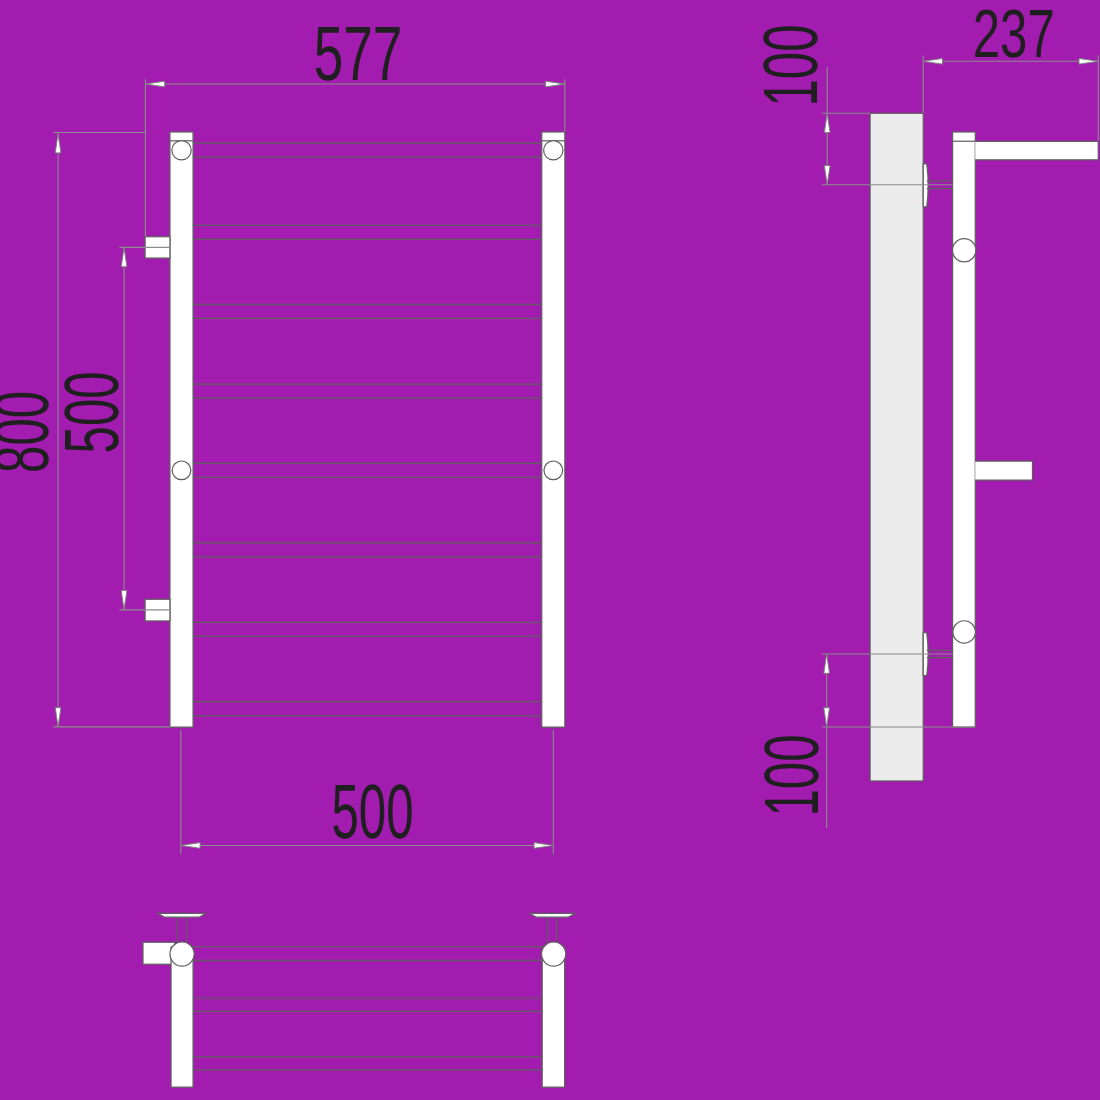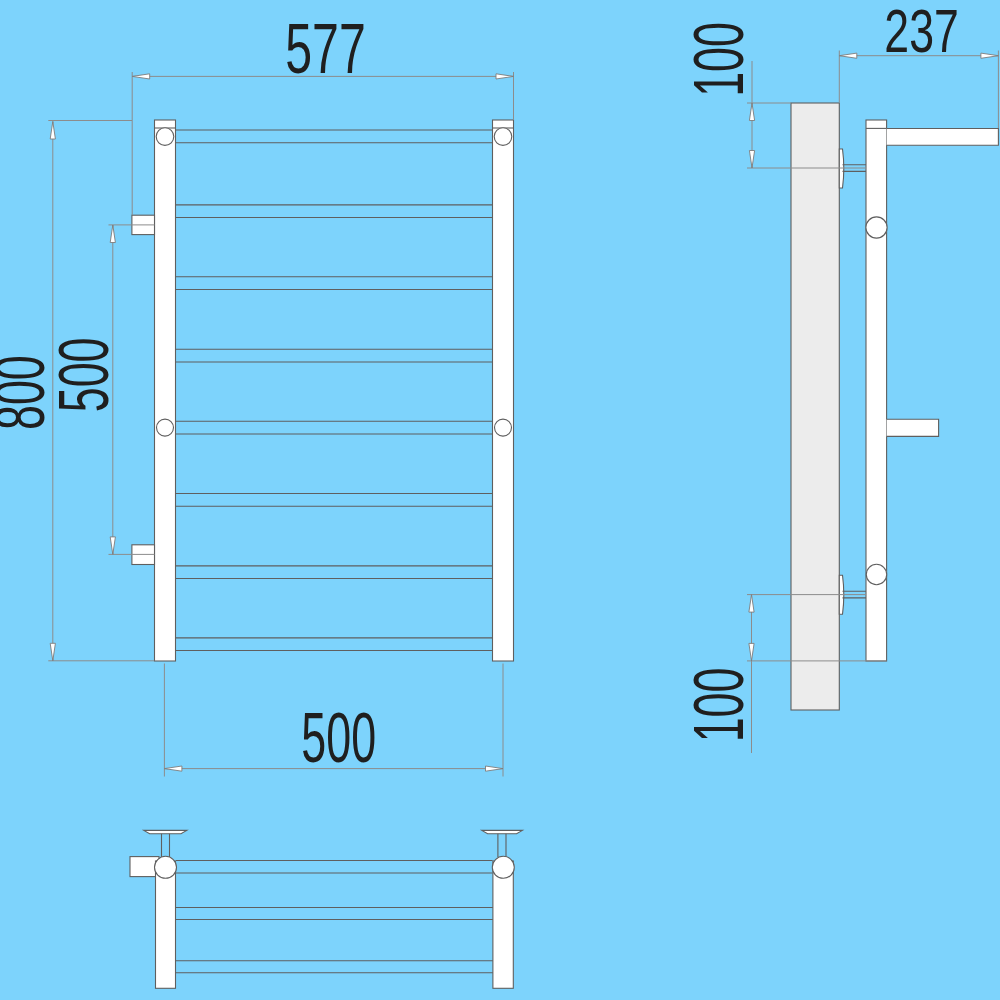--- a/index.html
+++ b/index.html
@@ -1,16 +1,16 @@
 <!DOCTYPE html>
 <html><head>
 <meta charset="utf-8">
 <style>
   html,body{margin:0;padding:0;background:#ffffff;}
-  .wrap{width:1000px;height:1000px;position:relative;background:#7dd3fc;}
+  .wrap{width:1000px;height:1000px;position:relative;background:#a21caf;}
   text{font-family:"Liberation Sans",sans-serif;font-size:70px;fill:#1f1f1f;}
 </style>
 </head>
 <body>
 <div class="wrap">
 <svg width="1000" height="1000" viewBox="0 0 1000 1000">
 <g fill="none" stroke="#5f5f5f" stroke-width="1.1">
 
 <rect x="154.5" y="120" width="21" height="541" fill="#ffffff"></rect>
 

